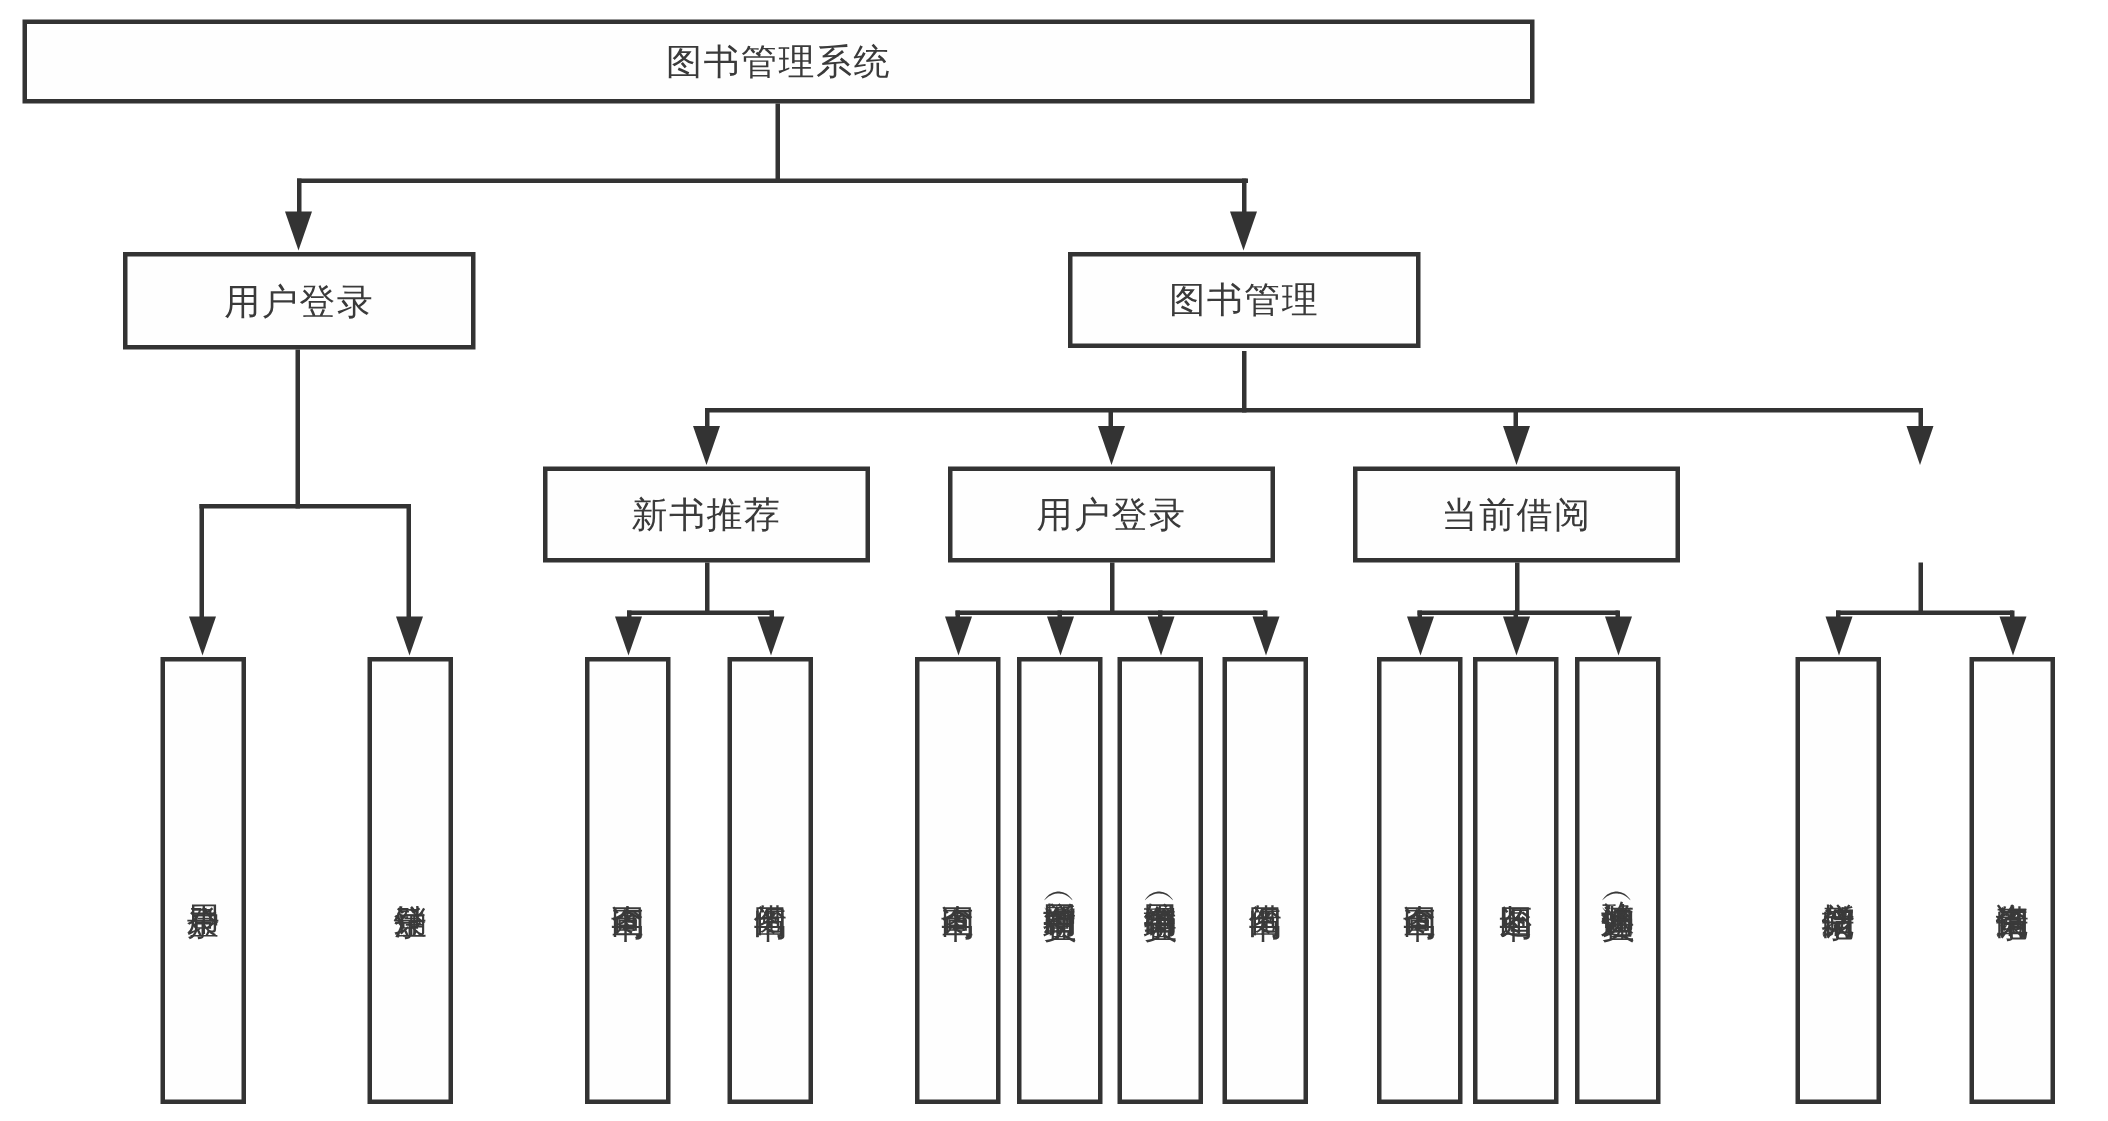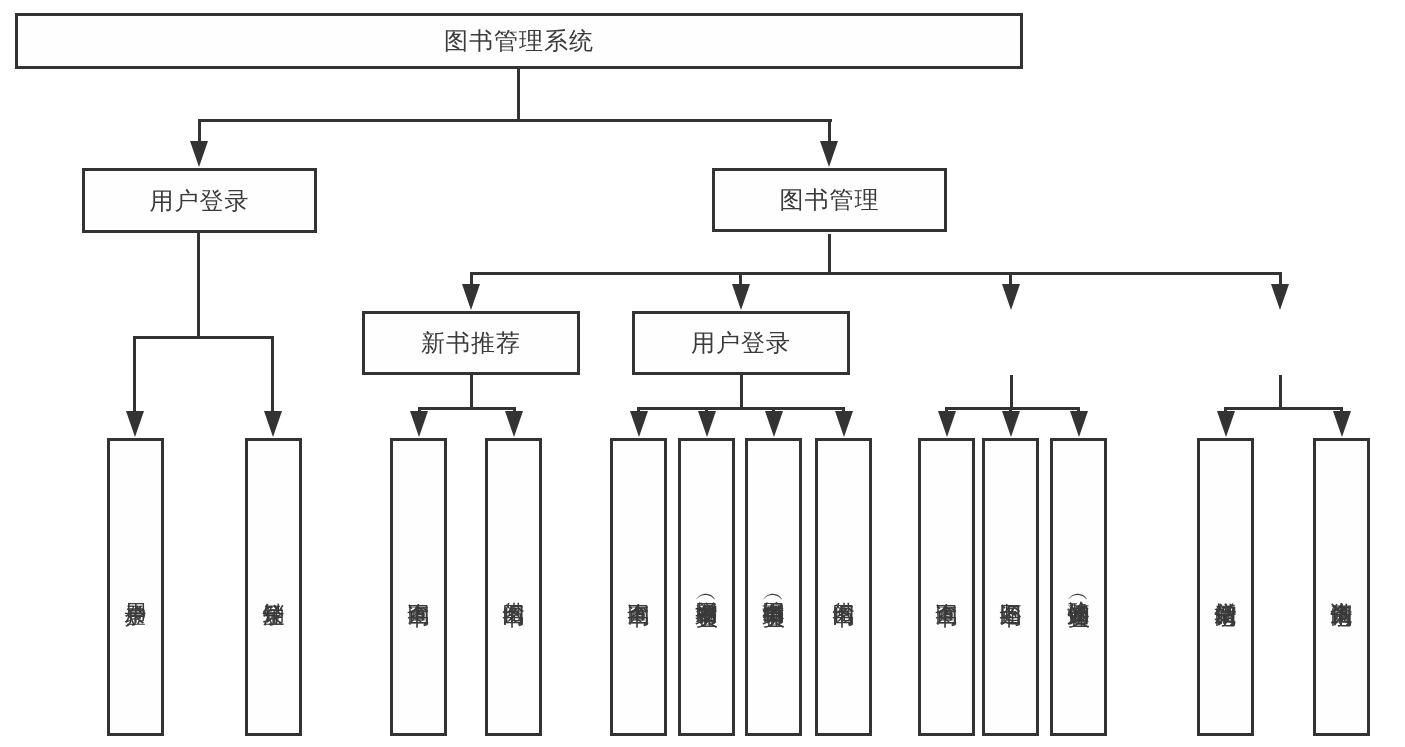--- a/index.html
+++ b/index.html
@@ -46,20 +46,23 @@
   </div>
   <div class="node" style="left:712px;top:168px;width:235px;height:64px">
     <span class="lbl">图书管理</span>
   </div>
 
   <div class="node" style="left:362px;top:311px;width:218px;height:64px">
     <span class="lbl">新书推荐</span>
   </div>
   <div class="node" style="left:632px;top:311px;width:218px;height:64px">
     <span class="lbl">用户登录</span>
+  </div>
+  <div class="node" style="left:902px;top:311px;width:218px;height:64px">
+    <span class="lbl">当前借阅</span>
   </div>
 
   <div class="node leaf" style="left:107px;top:438px">
     <span class="lbl sp-lg">用户登录</span>
   </div>
   <div class="node leaf" style="left:245px;top:438px">
     <span class="lbl sp-lg">注销登录</span>
   </div>
 
   <div class="node leaf" style="left:390px;top:438px">

